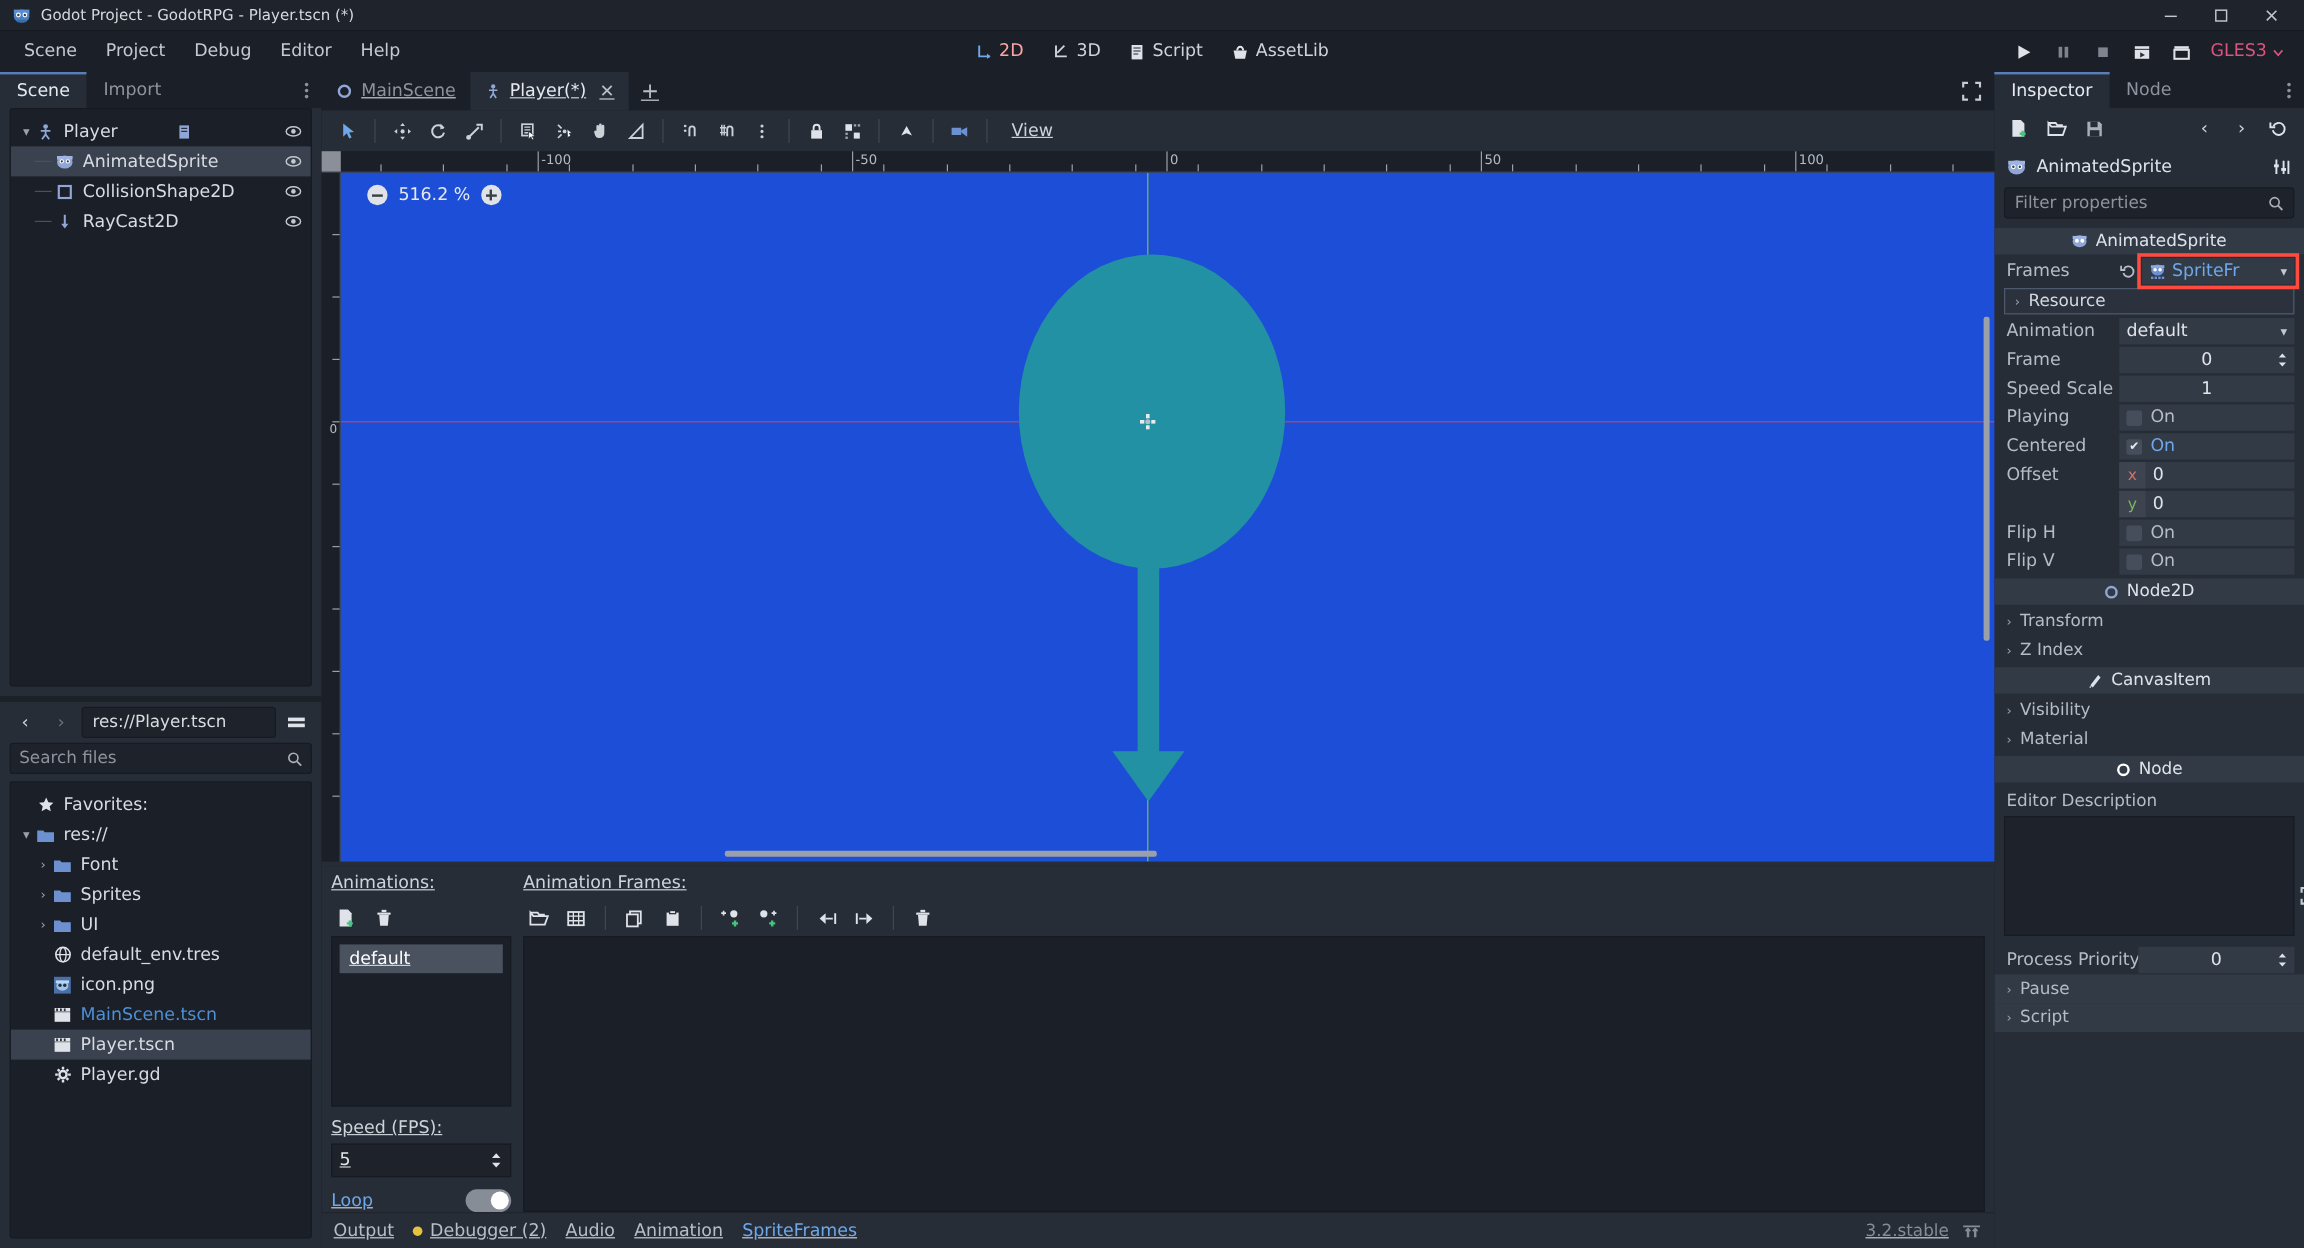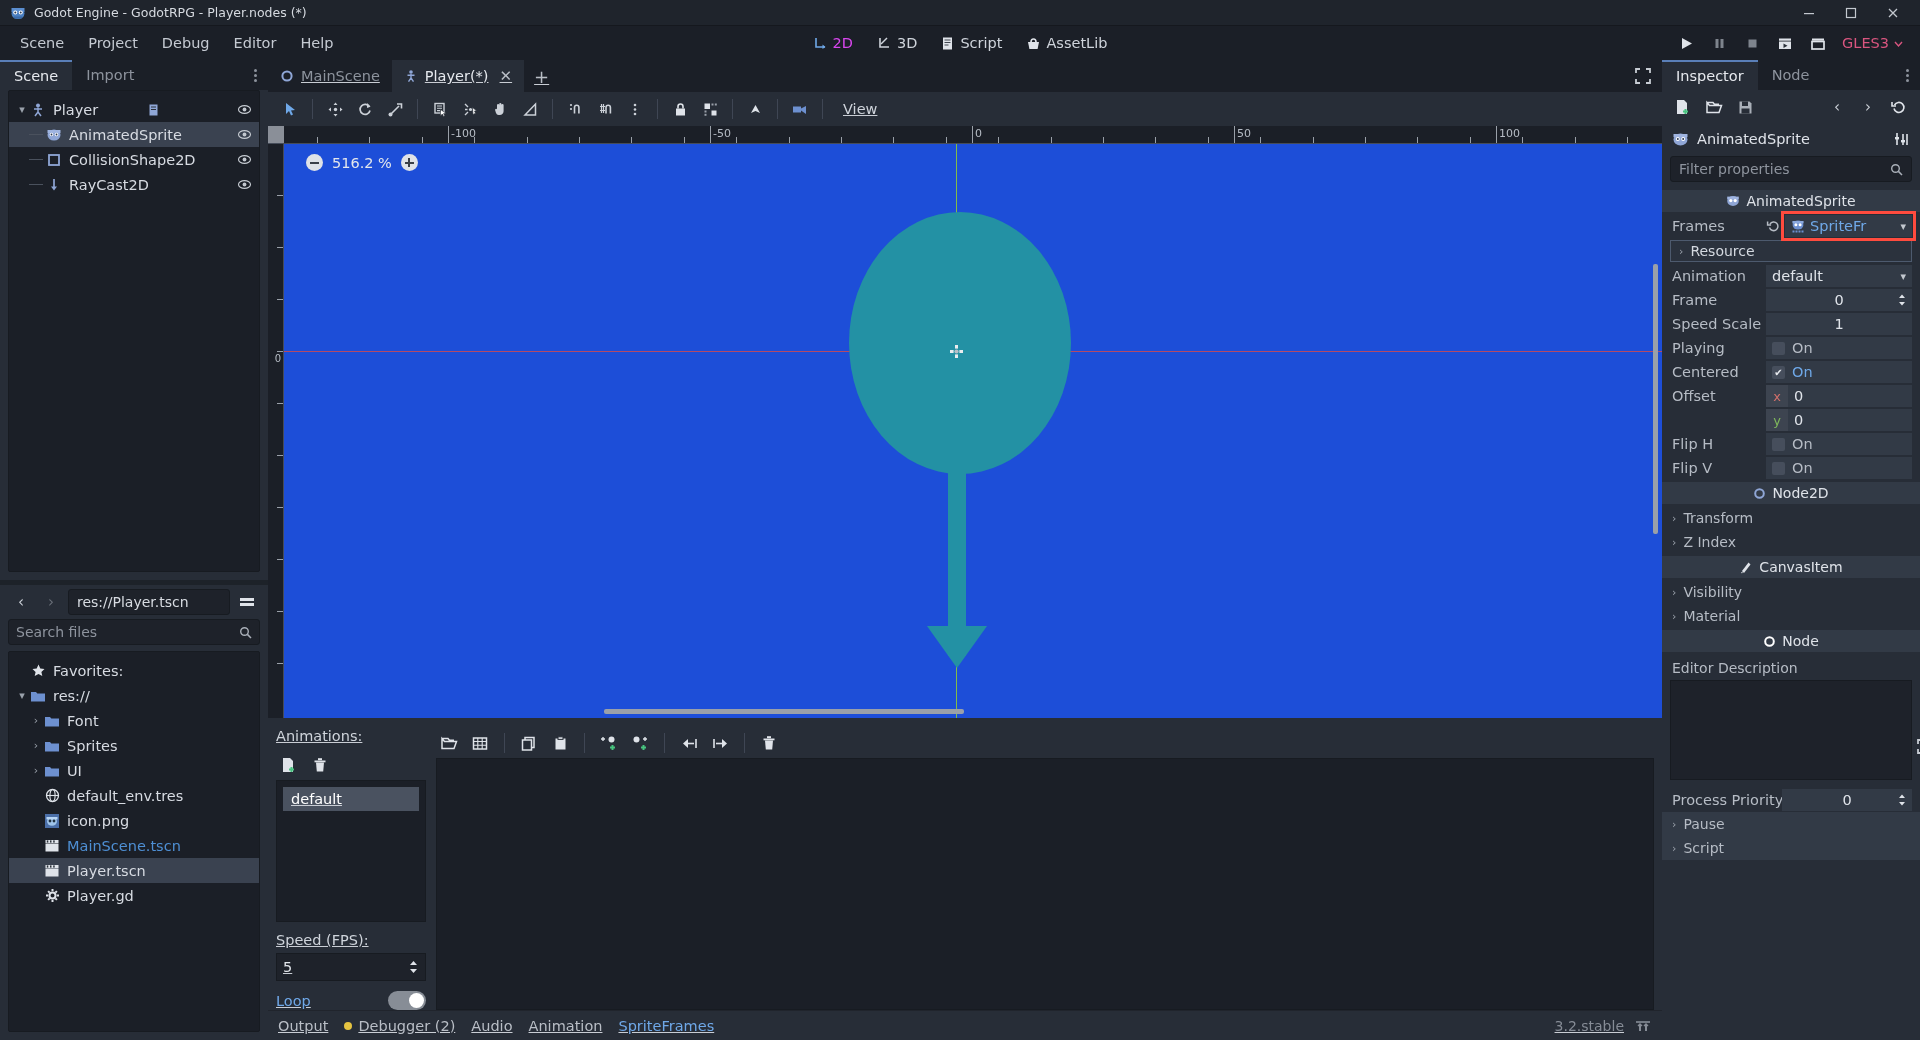--- a/index.html
+++ b/index.html
@@ -30,21 +30,21 @@
   }
   .menuitem { padding: 5px 12px; font-size: 14.5px; color: #c5cad2; border-radius: 3px; }
   .center-modes {
     position: absolute; left: 0; right: 0; display: flex; justify-content: center;
     align-items: center; gap: 4px; pointer-events: none;
   }
   .modebtn {
     pointer-events: auto; display: flex; align-items: center; gap: 5px;
     padding: 4px 10px; border-radius: 3px; font-size: 14.5px; color: #cfd4db;
   }
-  .modebtn.active { color: #d946ef; justify-content: space-between; }
+  .modebtn.active { color: #fca5a5; justify-content: space-between; }
   .right-run {
     margin-left: auto; display: flex; align-items: center; gap: 3px; padding-right: 10px;
   }
   .runbtn { width: 30px; height: 26px; display: flex; align-items: center; justify-content: center; border-radius: 3px; }
   .gles { color: #d9557f; font-size: 14.5px; display: flex; align-items: center; gap: 4px; padding: 3px 6px; border-radius: 3px; }
 
   
   .body { flex: 1; display: flex; min-height: 0; background: #1d2229; }
   .dock-tabs {
     height: 30px; display: flex; align-items: stretch; background: #1b1f27;
@@ -193,21 +193,21 @@
       <svg width="16" height="16" viewBox="0 0 16 16">
         <ellipse cx="8" cy="8.5" rx="6.5" ry="5.5" fill="#4a7fc1"></ellipse>
         <rect x="1.5" y="3" width="13" height="4" fill="#5b8ed0"></rect>
         <circle cx="5.3" cy="7.5" r="2" fill="#ffffff"></circle>
           <circle cx="10.7" cy="7.5" r="2" fill="#ffffff"></circle>
         <circle cx="5.3" cy="7.5" r="1" fill="#2b3a52"></circle>
           <circle cx="10.7" cy="7.5" r="1" fill="#2b3a52"></circle>
         <rect x="4" y="11.5" width="8" height="2" fill="#3a6aa8"></rect>
       </svg>
     </span>
-    <span class="tb-title">Godot Engine - GodotRPG - Player.nodes (*)</span>
+    <span class="tb-title">Godot Project - GodotRPG - Player.tscn (*)</span>
     <span class="tb-spacer"></span>
     <span class="wbtn">
       <svg width="12" height="12" viewBox="0 0 12 12">
           <rect x="1" y="6" width="10" height="1.2" fill="#c3c8cf"></rect>
         </svg>
     </span>
     <span class="wbtn">
       <svg width="12" height="12" viewBox="0 0 12 12">
           <rect x="1.5" y="1.5" width="9" height="9" fill="none" stroke="#c3c8cf" stroke-width="1.2"></rect>
         </svg>
@@ -806,20 +806,21 @@
             </div>
             <div style="display:flex;align-items:center;justify-content:space-between;margin-top:10px">
               <span style="color:#6fa8e8;font-size:14.5px">Loop</span>
               <span class="toggle">
                   <span class="knob"></span>
                 </span>
             </div>
           </div>
 
           <div class="frames-col">
+            <div class="bp-label">Animation Frames:</div>
             <div class="bp-tools">
               <span class="ibtn">
                 <svg width="19" height="17" viewBox="0 0 19 17">
                     <path d="M2 3.5 h6 l1.4 1.8 h4.6 M2 3.5 v10 h12 l2.5-7 h-12 z" fill="none" stroke="#dfe3e9" stroke-width="1.5"></path>
                   </svg>
               </span>
               <span class="ibtn">
                 <svg width="18" height="17" viewBox="0 0 18 17">
                     <rect x="2.5" y="3" width="13" height="11" fill="none" stroke="#dfe3e9" stroke-width="1.5"></rect>
                     <path d="M2.5 6.5 h13 M2.5 10.3 h13 M6.8 3 v11 M11.2 3 v11" stroke="#dfe3e9" stroke-width="1.1"></path>

